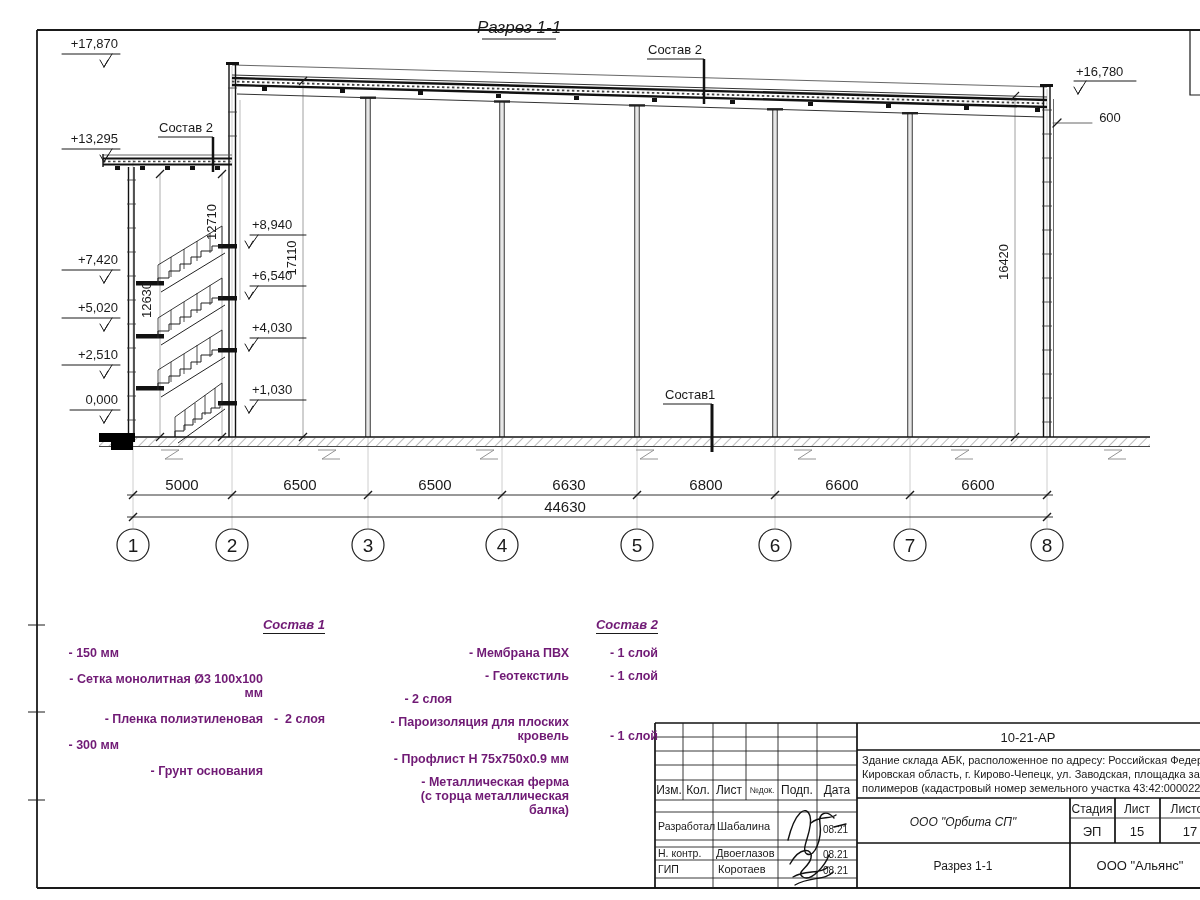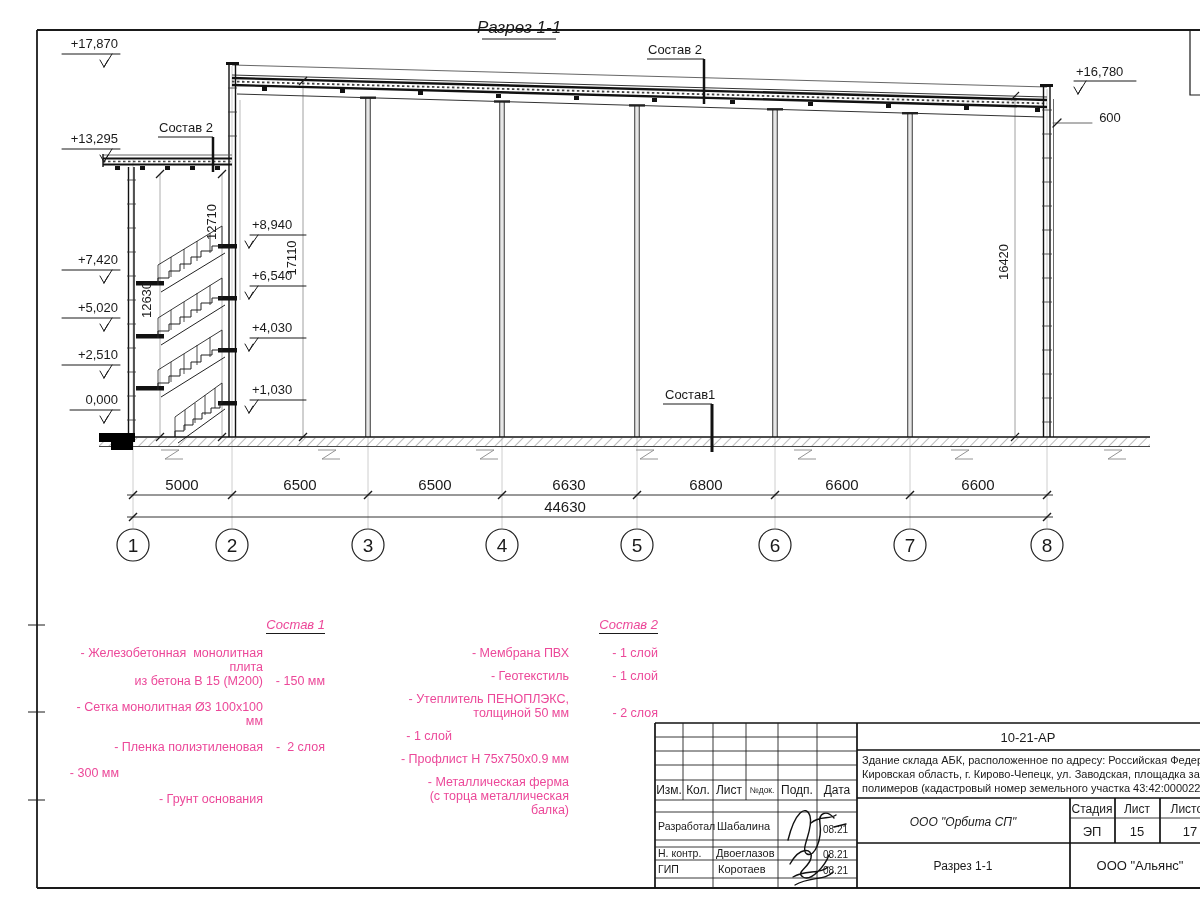--- a/index.html
+++ b/index.html
@@ -1,20 +1,20 @@
 <!DOCTYPE html>
 <html><head>
 <meta charset="utf-8">
 <style>
   html,body{margin:0;padding:0;background:#e8e8e8;}
   .sheet{position:relative;width:1200px;height:900px;background:#ffffff;overflow:hidden;
          font-family:"Liberation Sans",sans-serif;color:#1a1a1a;text-align:right;}
   svg{position:absolute;left:0;top:0;}
   svg text{fill:#1a1a1a;font-family:"Liberation Sans",sans-serif;}
-  .legend{position:absolute;width:268px;font-size:12.5px;line-height:14px;color:#ec4899;}
+  .legend{position:absolute;width:268px;font-size:12.5px;line-height:14px;color:#701a75;font-weight:bold;}
   .legend .ltitle{display:inline-block;margin-left:52px;font-style:italic;font-size:13px;
                   border-bottom:1px solid #1a1a1a;padding-bottom:1px;margin-bottom:12px;}
   .legend .li{display:flex;align-items:flex-end;}
   .legend1 .li{margin-bottom:12px;}
   .legend2 .li{margin-bottom:9px;gap:27px;}
   .legend .nm{flex:1;white-space:pre-wrap;}
   .legend .vl{width:62px;white-space:pre;}
 </style>
 </head>
 <body>
@@ -432,22 +432,20 @@
     <text x="1137" y="836" font-size="13" text-anchor="middle">15</text>
     <text x="1190" y="836" font-size="13" text-anchor="middle">17</text>
     <text x="963" y="870" font-size="12" text-anchor="middle">Разрез 1-1</text>
     <text x="1140" y="870" font-size="13" text-anchor="middle">ООО "Альянс"</text>
   </g>
 </svg>
 
 <div class="legend legend1" style="left:57px;top:618px;">
   <div class="ltitle">Состав 1</div>
   <div class="li">
-    <div class="nm">- Железобетонная  монолитная плита
-  из бетона В 15 (М200)</div>
     <div class="vl">- 150 мм</div>
   </div>
   <div class="li">
     <div class="nm">- Сетка монолитная Ø3 100х100 мм</div>
     <div class="vl"></div>
   </div>
   <div class="li">
     <div class="nm">- Пленка полиэтиленовая</div>
     <div class="vl">-  2 слоя</div>
   </div>
@@ -464,25 +462,24 @@
   <div class="ltitle">Состав 2</div>
   <div class="li">
     <div class="nm">- Мембрана ПВХ</div>
     <div class="vl">- 1 слой</div>
   </div>
   <div class="li">
     <div class="nm">- Геотекстиль</div>
     <div class="vl">- 1 слой</div>
   </div>
   <div class="li">
-    <div class="nm">- Утеплитель ПЕНОПЛЭКС,
-  толщиной 50 мм</div>
     <div class="vl">- 2 слоя</div>
   </div>
   <div class="li">
+    <div class="nm">- Пароизоляция для плоских кровель</div>
     <div class="vl">- 1 слой</div>
   </div>
   <div class="li">
     <div class="nm">- Профлист Н 75х750х0.9 мм</div>
     <div class="vl"></div>
   </div>
   <div class="li">
     <div class="nm">- Металлическая ферма
   (с торца металлическая балка)</div>
     <div class="vl"></div>

